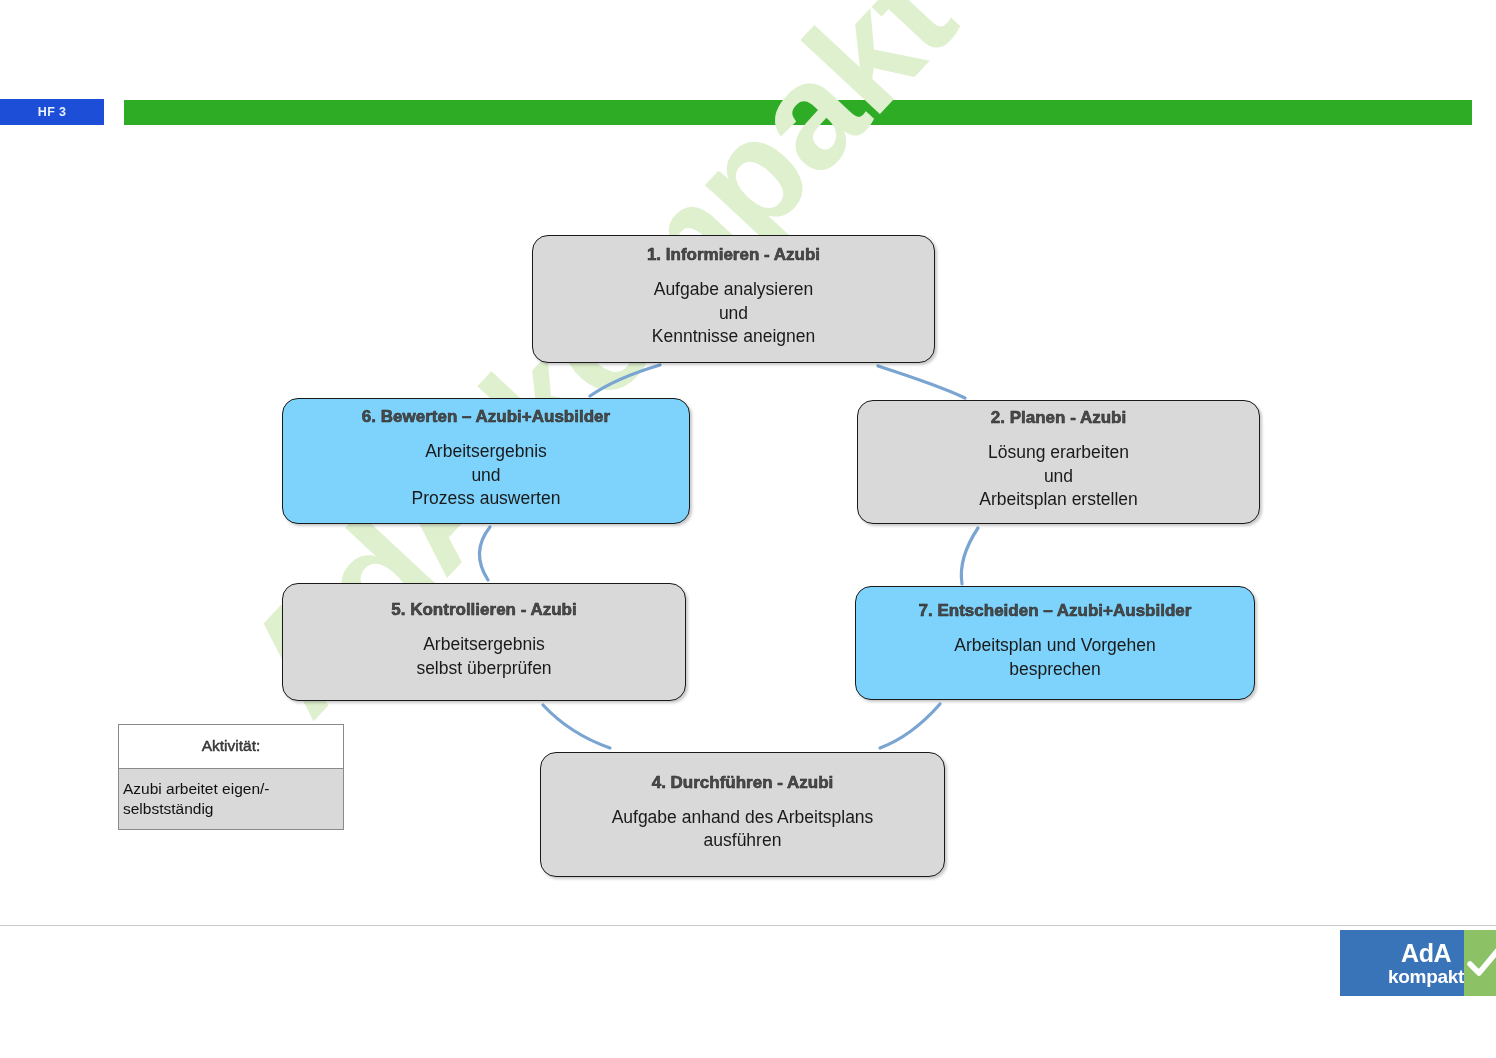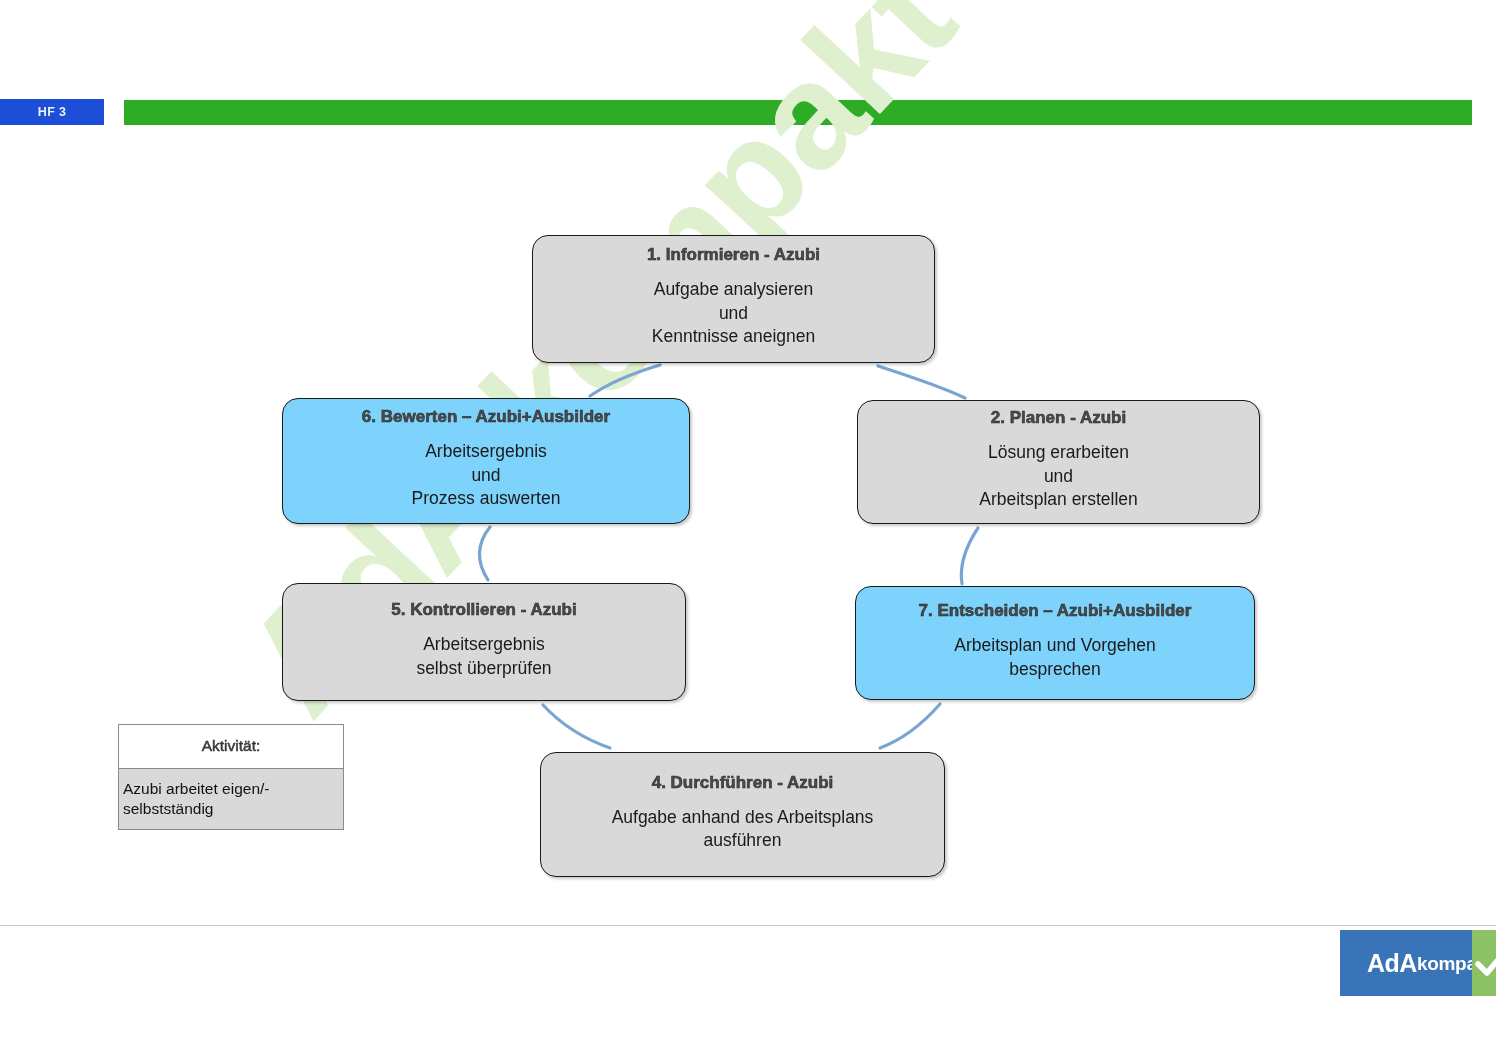--- a/index.html
+++ b/index.html
@@ -107,21 +107,21 @@
   
   .footer-rule{
     position:absolute;left:0;top:925px;width:1496px;height:1px;background:#c9c9c9;
   }
   .logo{
     position:absolute;left:1340px;top:930px;width:136px;height:66px;
     display:flex;
   }
   .logo .logo-blue{
     width:84px;height:66px;background:#3a74b8;
-    display:flex;flex-direction:row;align-items:center;justify-content:center;
+    display:flex;flex-direction:column;align-items:center;justify-content:center;
     color:#fff;line-height:1.0;padding-left:48px;
   }
   .logo .l1{font-size:25px;font-weight:bold;letter-spacing:-.5px;}
   .logo .l2{font-size:19px;font-weight:bold;letter-spacing:-.3px;margin-top:1px;}
   .logo .logo-green{
     width:52px;height:66px;background:#8cc265;
     display:flex;align-items:center;justify-content:center;
   }
 </style>
 </head>

